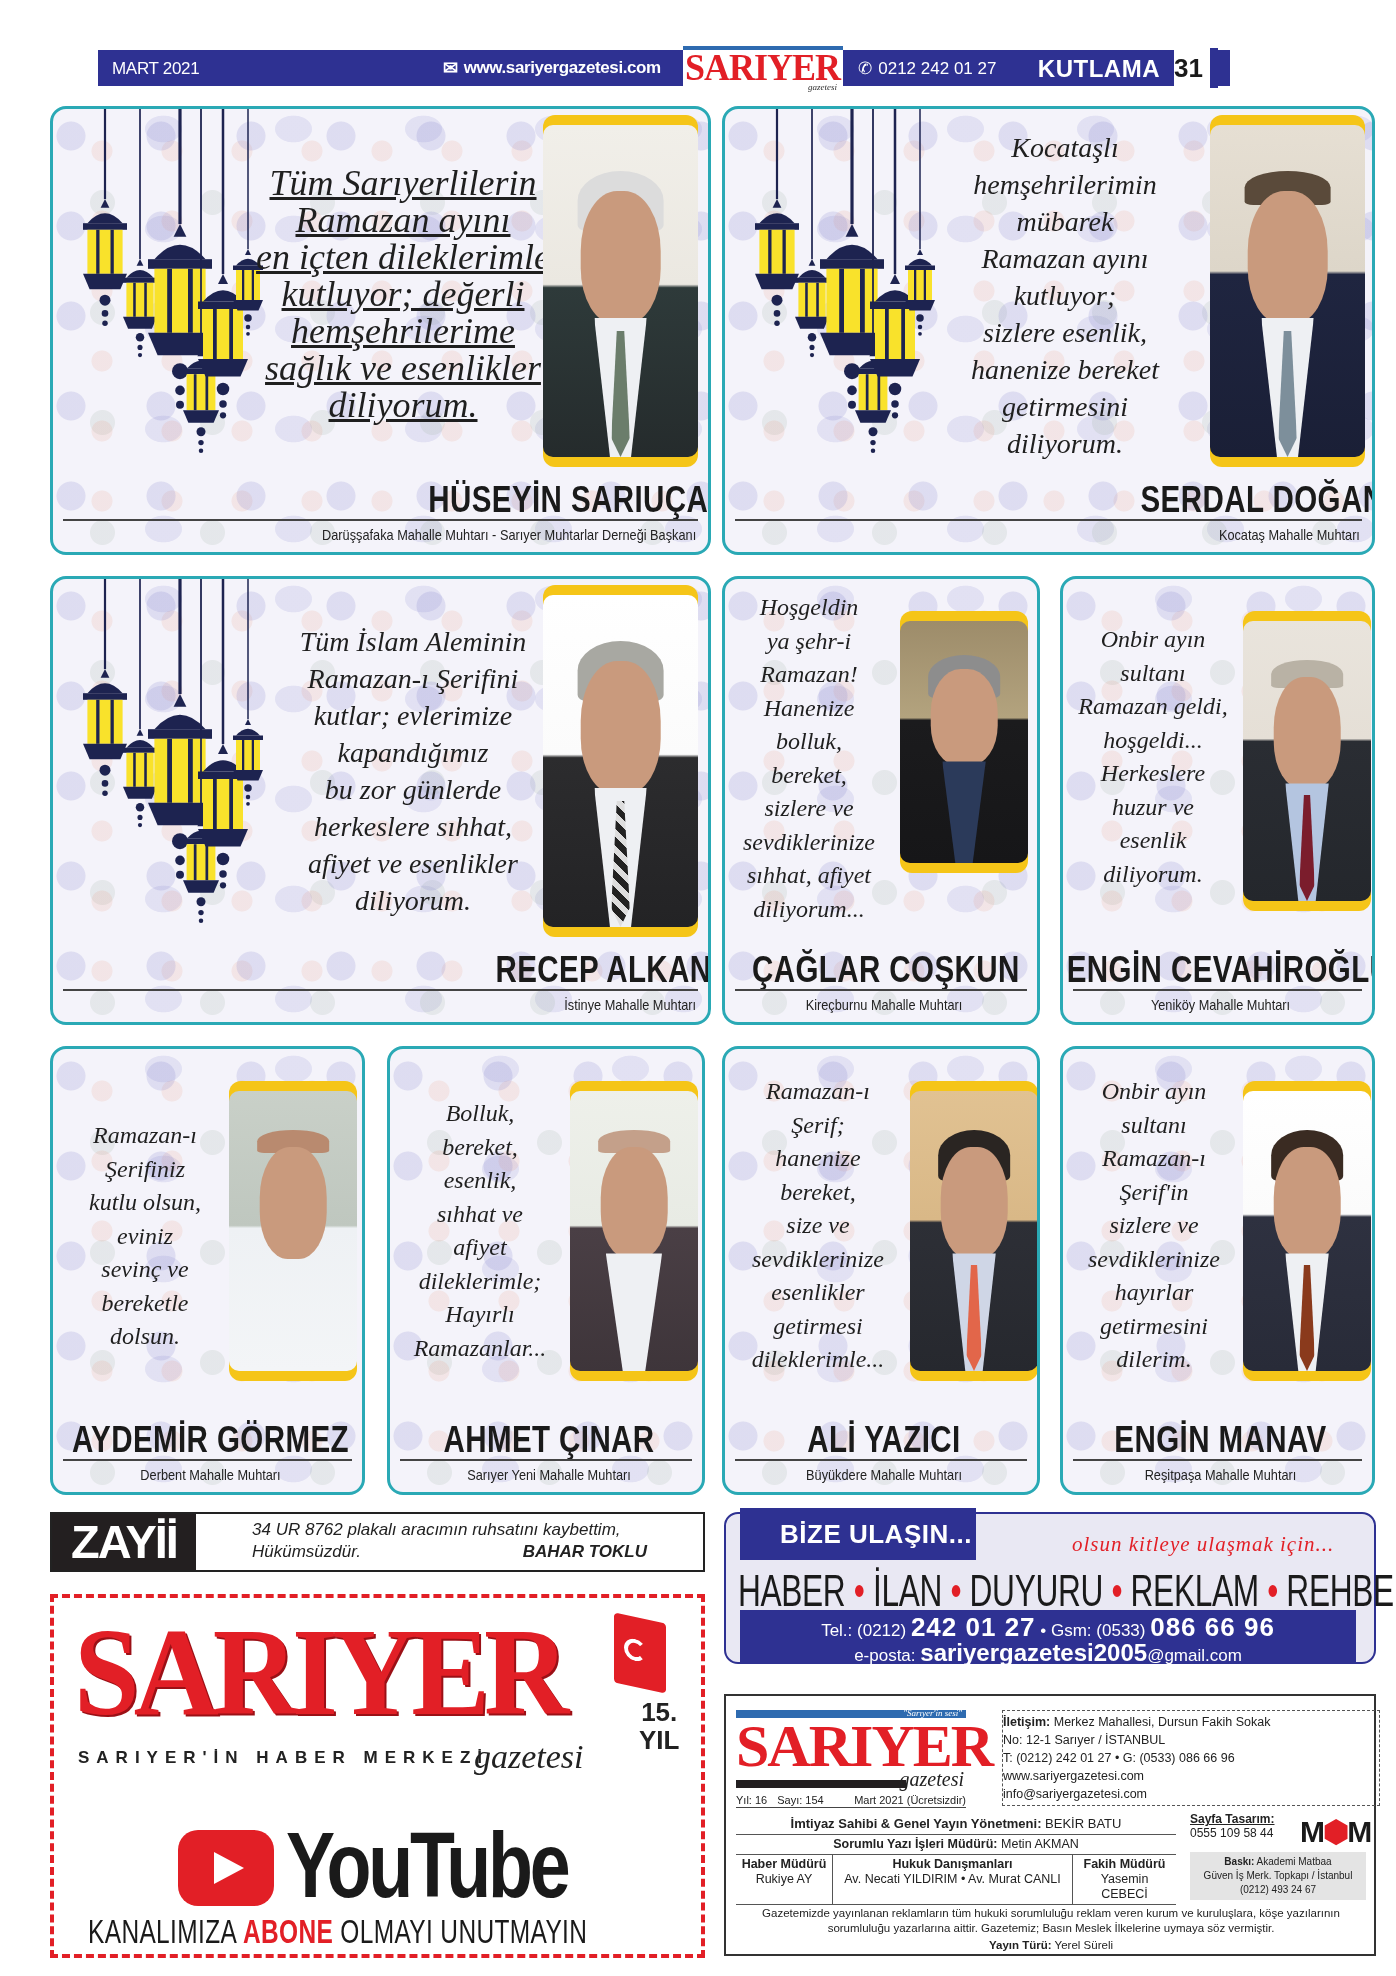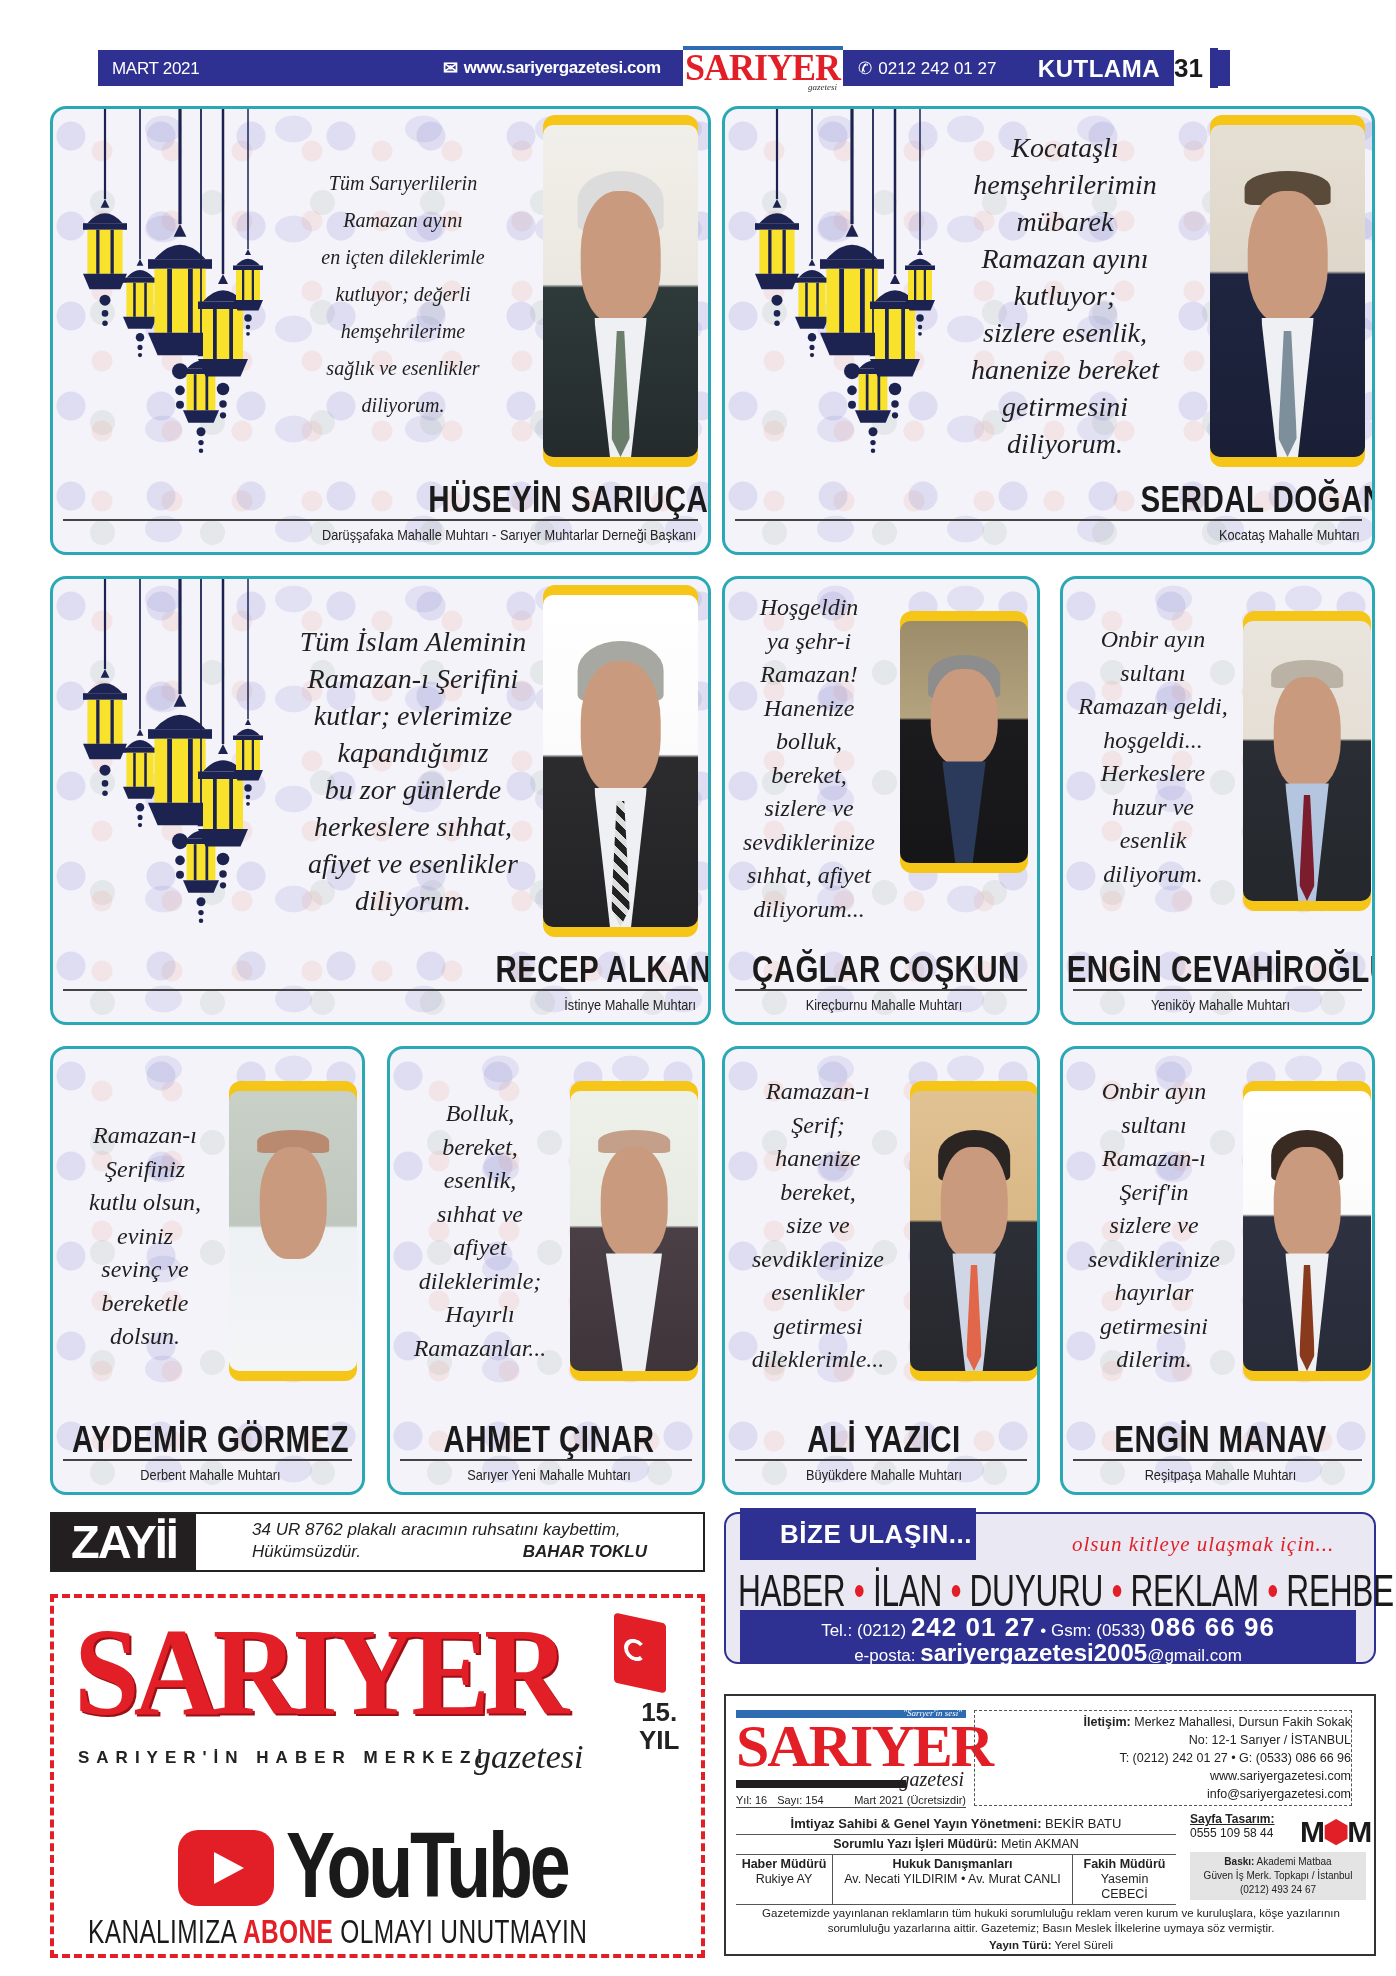--- a/index.html
+++ b/index.html
@@ -78,21 +78,21 @@
   
   .mast { position: absolute; left: 724px; top: 1694px; width: 652px; height: 262px; border: 2px solid #333; background: #fff; }
   .mast-logo { position: absolute; left: 10px; top: 14px; width: 230px; height: 80px; }
   .mast-logo .bar { position: absolute; left: 0; top: 0; right: 0; height: 8px; background: #2e6bb0; }
   .mast-logo .slog { position: absolute; right: 4px; top: -2px; font-size: 9px; font-style: italic; color: #fff; font-family: "Liberation Serif", serif; }
   .mast-logo .txt { position: absolute; left: 0; top: 6px; font-family: "Liberation Serif", serif; font-weight: bold; font-size: 60px; color: #e21f26; letter-spacing: -2px; line-height: 60px; }
   .mast-logo .bk { position: absolute; left: 0; top: 70px; width: 170px; height: 8px; background: #231f20; }
   .mast-logo .gaz { position: absolute; right: 2px; top: 58px; font-family: "Liberation Serif", serif; font-style: italic; font-size: 20px; color: #222; }
   .mast-meta { position: absolute; left: 10px; top: 98px; width: 230px; font-size: 11px; color: #222; border-bottom: 1px solid #444; padding-bottom: 1px; display: flex; gap: 10px; }
   .mast-meta .r { margin-left: auto; }
-  .mast-addr { position: absolute; left: 248px; top: 14px; width: 378px; height: 96px; border: 1px dashed #555; font-size: 12.5px; color: #222; text-align: right; line-height: 18px; padding-top: 2px; }
+  .mast-addr { position: absolute; left: 276px; top: 14px; width: 378px; height: 96px; border: 1px dashed #555; font-size: 12.5px; color: #222; text-align: left; line-height: 18px; padding-top: 2px; }
   .mast-staff { position: absolute; left: 10px; top: 118px; width: 440px; font-size: 12.5px; color: #222; }
   .staff-row { text-align: center; border-bottom: 1px solid #555; padding: 2px 0 3px; }
   .staff-row b { font-weight: bold; }
   .staff-grid { display: flex; border-bottom: 1px solid #555; }
   .staff-grid > div { text-align: center; padding: 2px 4px; line-height: 15px; }
   .staff-grid > div + div { border-left: 1px solid #555; }
   .mast-design { position: absolute; left: 464px; top: 116px; font-size: 12px; color: #222; }
   .mast-design u { font-weight: bold; }
   .mast-mcm { position: absolute; left: 574px; top: 118px; font-weight: bold; font-size: 30px; color: #1a1a1a; letter-spacing: -2px; }
   .mast-mcm .c { color: #e21f26; }
@@ -141,21 +141,21 @@
 
 <div class="card" style="left:50px;top:106px;width:661px;height:449px;">
   <svg class="lanterns" style="left:20px;top:0;" width="190" height="360" viewBox="0 0 190 360">
     <use href="#lantern" transform="translate(10,90) scale(1.1)"></use>
     <use href="#lantern" transform="translate(50,150) scale(0.85)"></use>
     <use href="#lantern" transform="translate(75,115) scale(1.6)"></use>
     <use href="#lantern" transform="translate(110,240) scale(0.9)"></use>
     <use href="#lantern" transform="translate(125,165) scale(1.25)"></use>
     <use href="#lantern" transform="translate(160,140) scale(0.75)"></use>
   </svg>
-  <div class="msg" style="left:200px;top:56px;width:300px;font-size:20px;line-height:37px;">Tüm Sarıyerlilerin
+  <div class="msg" style="left:200px;top:56px;width:300px;font-size:36px;line-height:37px;text-decoration:underline;">Tüm Sarıyerlilerin
 Ramazan ayını
 en içten dileklerimle
 kutluyor; değerli
 hemşehrilerime
 sağlık ve esenlikler
 diliyorum.</div>
   <div class="photo" style="left:490px;top:6px;width:155px;height:352px;">
     <div class="inner" style="background:linear-gradient(180deg,#f1efe9 0%,#ebe8e1 48%,#2e3a3a 49%,#252b2c 100%);">
       <div class="hair" style="background:#dcdcdc;"></div>
       <div class="face"></div>

